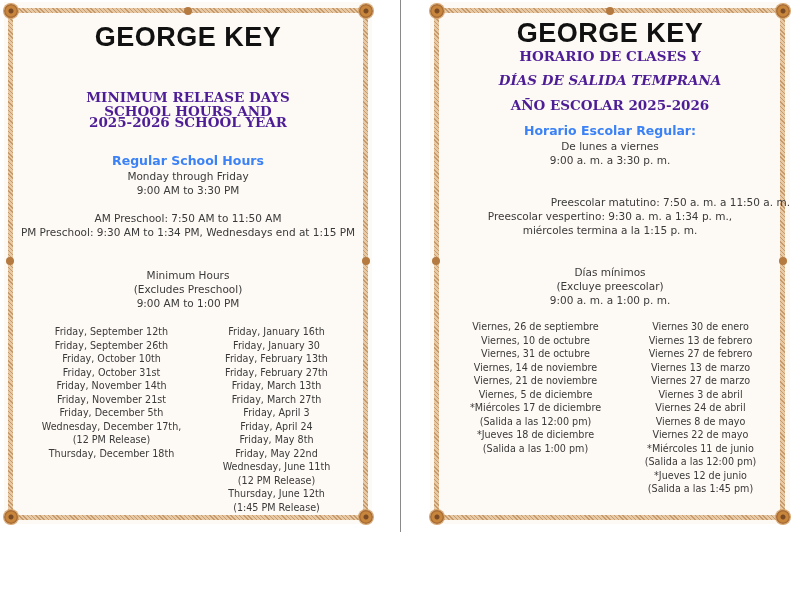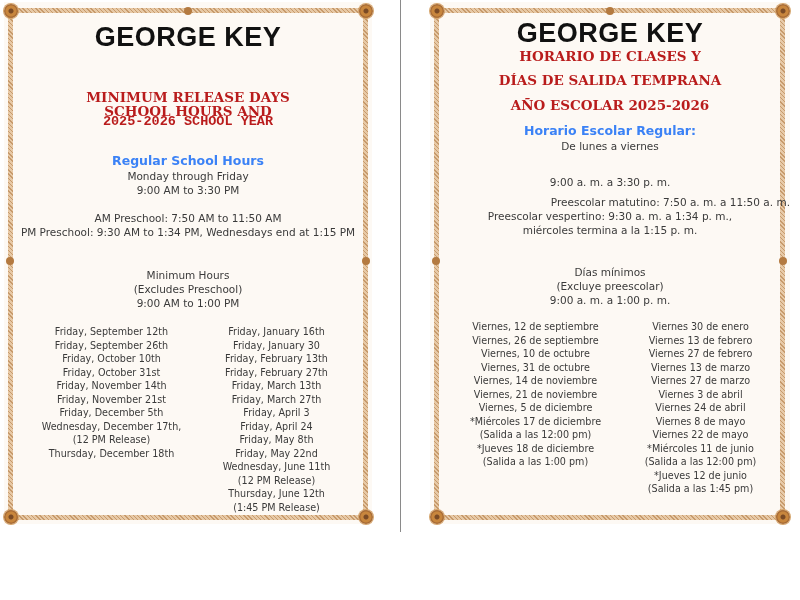--- a/index.html
+++ b/index.html
@@ -10,21 +10,21 @@
   .page.right { left:430px; width:360px; height:522px; }
   .rope { position:absolute; background:
       repeating-linear-gradient(45deg, #c79a6b 0 1px, #e7c9a6 1px 3px); }
   .rope.h { height:5px; }
   .rope.v { width:5px; }
   .knob { position:absolute; width:14px; height:14px; border-radius:50%;
       background:radial-gradient(circle, #7a4a25 0 2px, #c8863d 3px 5px, #a86b34 6px 7px); box-shadow:0 0 0 1px #d6a66e; }
   .knob.small { width:8px; height:8px; border-radius:50%; background:#b47a40; box-shadow:none; }
   .content { position:absolute; left:0; right:0; top:0; text-align:center; color:#2e2e2e; }
   .title { font-family:"Liberation Sans", sans-serif; font-size:27px; font-weight:bold; color:#111; letter-spacing:0.5px; }
-  .subtitle { font-family:"DejaVu Serif", serif; font-size:13.5px; font-weight:bold; color:#b91c1c; }
+  .subtitle { font-family:"DejaVu Serif", serif; font-size:13.5px; font-weight:bold; color:#4c1d95; }
   .sec-head { font-family:"DejaVu Sans", sans-serif; font-size:12.5px; font-weight:bold; color:#3b82f6; }
   .line { font-size:10.5px; line-height:14px; color:#3a3a3a; }
   .cols { position:absolute; display:flex; }
   .col { text-align:center; font-size:9.6px; line-height:13.5px; color:#3a3a3a; }
 </style>
 </head>
 <body>
 
 <div class="divider"></div>
 
@@ -39,21 +39,21 @@
   <div class="knob" style="left:0px; top:508px;"></div>
   <div class="knob" style="left:355px; top:508px;"></div>
   <div class="knob small" style="left:180px; top:5px;"></div>
   <div class="knob small" style="left:2px; top:255px;"></div>
   <div class="knob small" style="left:358px; top:255px;"></div>
 
   <div class="content">
     <div class="title" style="position:absolute; left:0; right:0; top:20px;">GEORGE KEY</div>
     <div class="subtitle" style="position:absolute; left:0; right:0; top:62px;margin-top:39px;">SCHOOL HOURS AND</div>
     <div class="subtitle" style="position:absolute; left:0; right:0; top:87px;">MINIMUM RELEASE DAYS</div>
-    <div class="subtitle" style="position:absolute; left:0; right:0; top:112px;font-family:Liberation Mono, monospace;">2025-2026 SCHOOL YEAR</div>
+    <div class="subtitle" style="position:absolute; left:0; right:0; top:112px;">2025-2026 SCHOOL YEAR</div>
 
     <div class="sec-head" style="position:absolute; left:0; right:0; top:151px;">Regular School Hours</div>
     <div class="line" style="position:absolute; left:0; right:0; top:167px;">Monday through Friday</div>
     <div class="line" style="position:absolute; left:0; right:0; top:181px;">9:00 AM to 3:30 PM</div>
 
     <div class="line" style="position:absolute; left:0; right:0; top:209px;">AM Preschool: 7:50 AM to 11:50 AM</div>
     <div class="line" style="position:absolute; left:0; right:0; top:223px;">PM Preschool: 9:30 AM to 1:34 PM, Wednesdays end at 1:15 PM</div>
 
     <div class="line" style="position:absolute; left:0; right:0; top:266px;">Minimum Hours</div>
     <div class="line" style="position:absolute; left:0; right:0; top:280px;">(Excludes Preschool)</div>
@@ -101,39 +101,38 @@
   <div class="knob" style="left:346px; top:2px;"></div>
   <div class="knob" style="left:0px; top:508px;"></div>
   <div class="knob" style="left:346px; top:508px;"></div>
   <div class="knob small" style="left:176px; top:5px;"></div>
   <div class="knob small" style="left:2px; top:255px;"></div>
   <div class="knob small" style="left:349px; top:255px;"></div>
 
   <div class="content">
     <div class="title" style="position:absolute; left:0; right:0; top:16px;">GEORGE KEY</div>
     <div class="subtitle" style="position:absolute; left:0; right:0; top:46px;">HORARIO DE CLASES Y</div>
-    <div class="subtitle" style="position:absolute; left:0; right:0; top:70px;">DÍAS DE SALIDA TEMPRANA</div>
+    <div class="subtitle" style="position:absolute; left:0; right:0; top:70px;font-style:italic;">DÍAS DE SALIDA TEMPRANA</div>
     <div class="subtitle" style="position:absolute; left:0; right:0; top:95px;">AÑO ESCOLAR 2025-2026</div>
 
     <div class="sec-head" style="position:absolute; left:0; right:0; top:121px;">Horario Escolar Regular:</div>
     <div class="line" style="position:absolute; left:0; right:0; top:137px;">De lunes a viernes</div>
-    <div class="line" style="position:absolute; left:0; right:0; top:151px;margin-top:22px;">9:00 a. m. a 3:30 p. m.</div>
+    <div class="line" style="position:absolute; left:0; right:0; top:151px;">9:00 a. m. a 3:30 p. m.</div>
 
     <div class="line" style="position:absolute; left:0; right:0; top:193px;text-align:right;">Preescolar matutino: 7:50 a. m. a 11:50 a. m.</div>
     <div class="line" style="position:absolute; left:0; right:0; top:207px;">Preescolar vespertino: 9:30 a. m. a 1:34 p. m.,</div>
     <div class="line" style="position:absolute; left:0; right:0; top:221px;">miércoles termina a la 1:15 p. m.</div>
 
     <div class="line" style="position:absolute; left:0; right:0; top:263px;">Días mínimos</div>
     <div class="line" style="position:absolute; left:0; right:0; top:277px;">(Excluye preescolar)</div>
     <div class="line" style="position:absolute; left:0; right:0; top:291px;">9:00 a. m. a 1:00 p. m.</div>
   </div>
 
   <div class="cols" style="left:18px; top:318px; width:330px;">
     <div class="col" style="width:175px;">
-      <div>Viernes, 12 de septiembre</div>
       <div>Viernes, 26 de septiembre</div>
       <div>Viernes, 10 de octubre</div>
       <div>Viernes, 31 de octubre</div>
       <div>Viernes, 14 de noviembre</div>
       <div>Viernes, 21 de noviembre</div>
       <div>Viernes, 5 de diciembre</div>
       <div>*Miércoles 17 de diciembre</div>
       <div>(Salida a las 12:00 pm)</div>
       <div>*Jueves 18 de diciembre</div>
       <div>(Salida a las 1:00 pm)</div>

